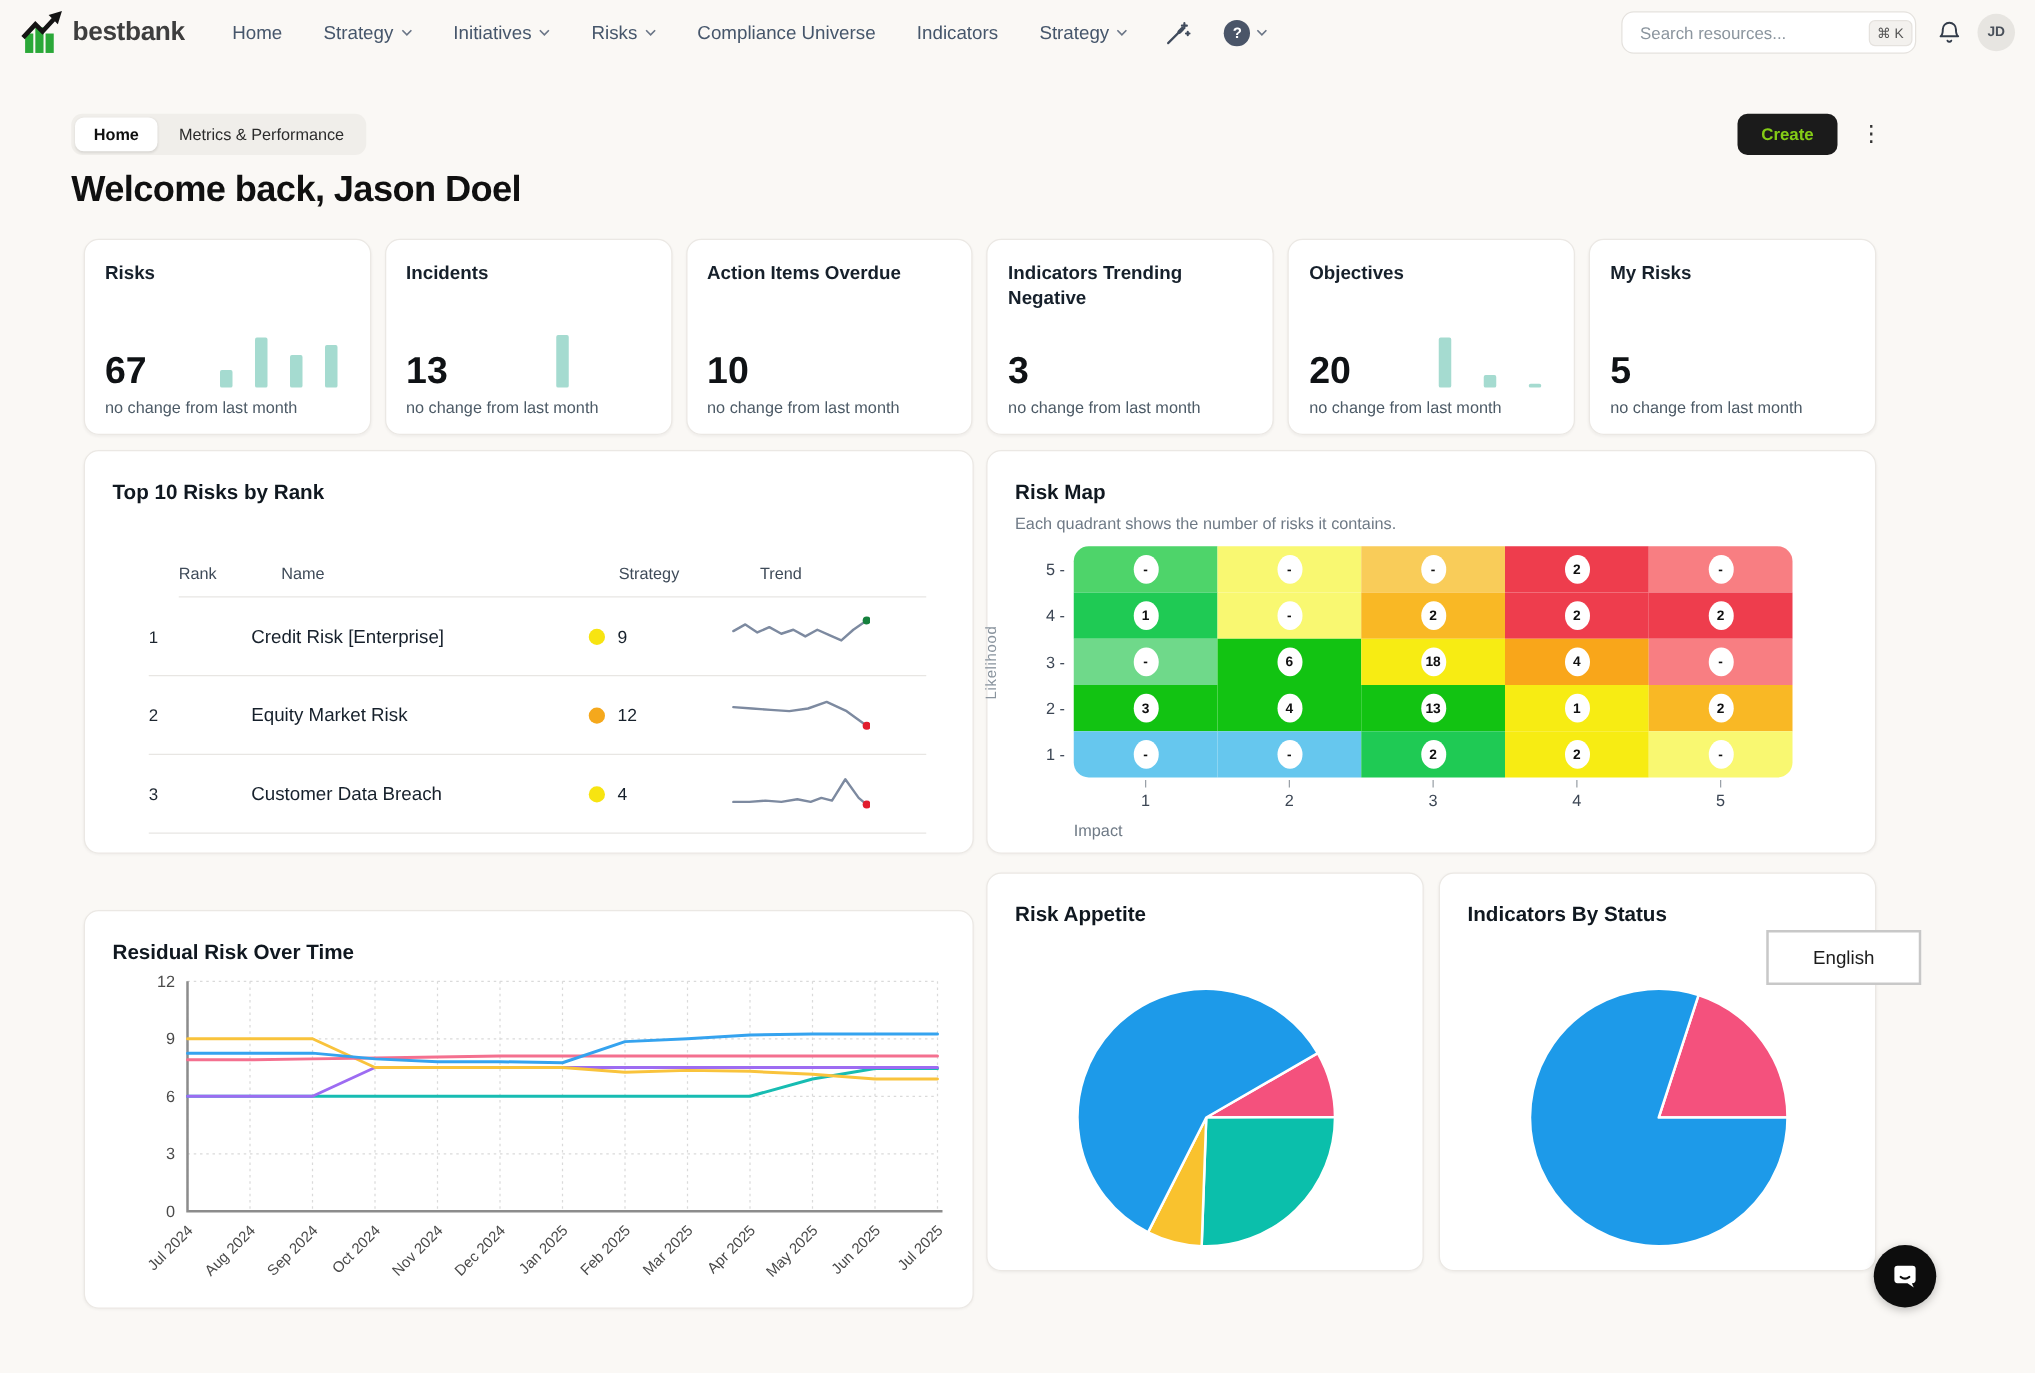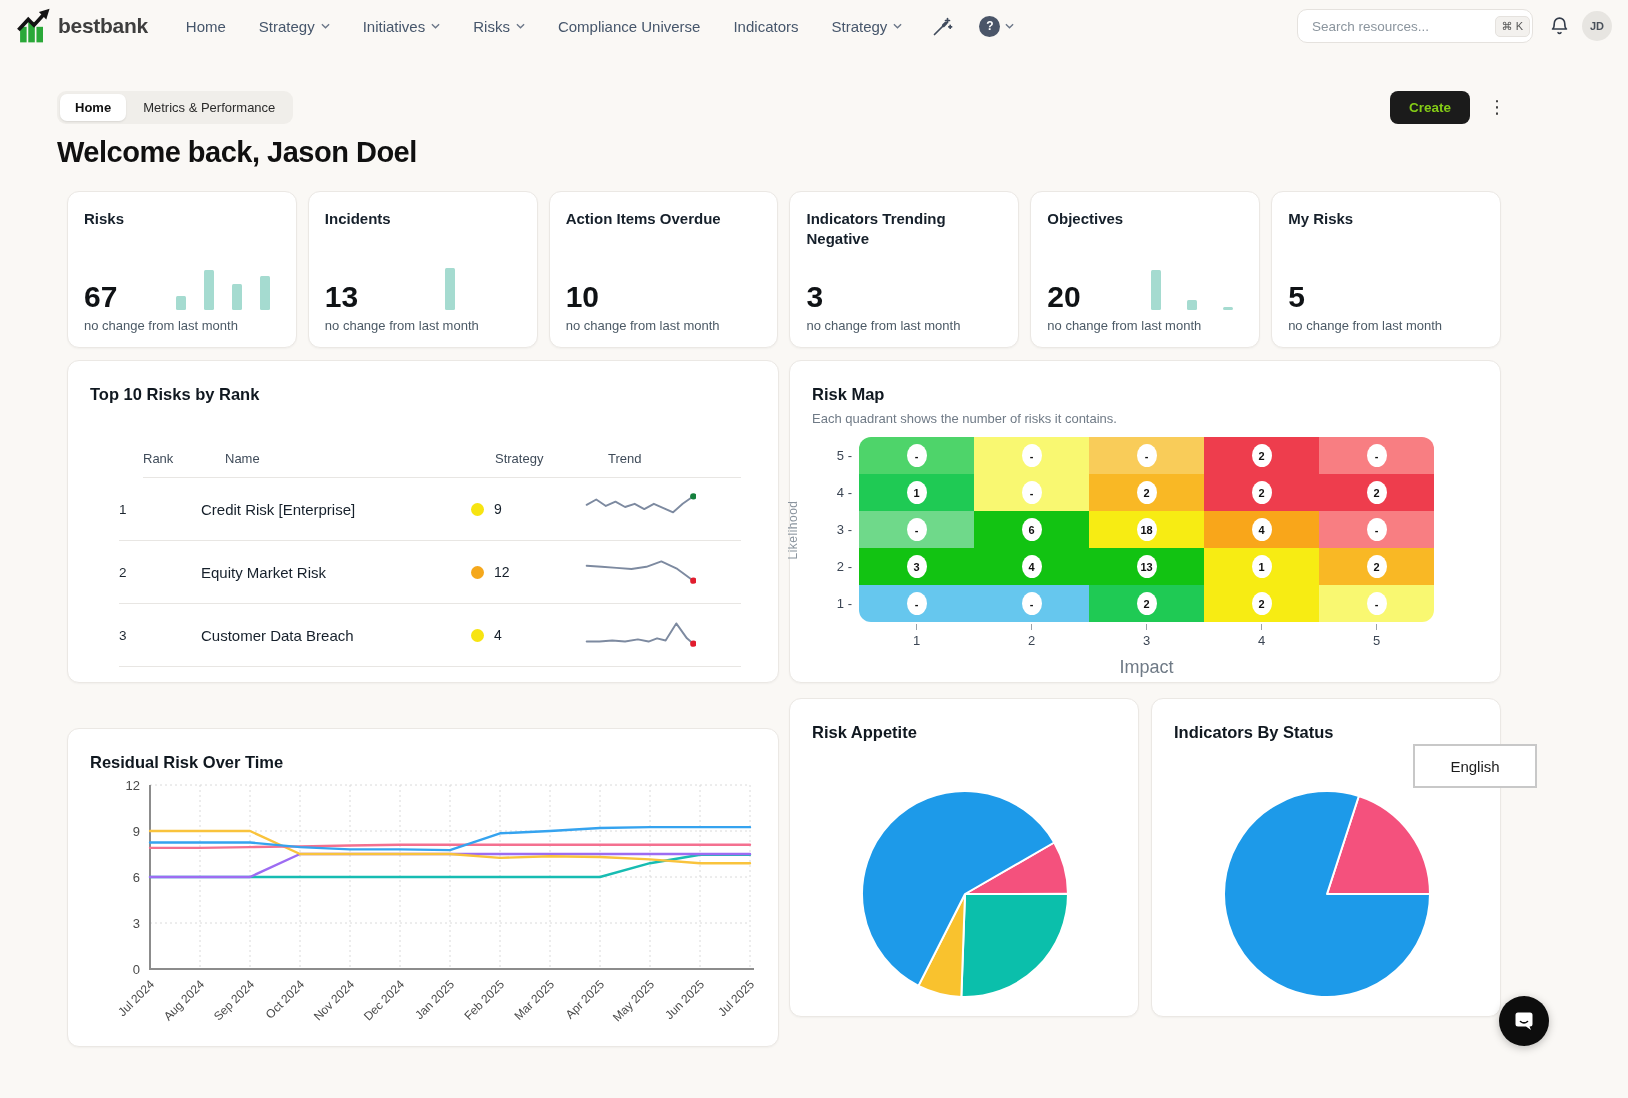--- a/index.html
+++ b/index.html
@@ -64,21 +64,21 @@
 
   .hm-wrap{position:absolute;left:36px;top:76px;}
   .hm-row{display:flex;align-items:stretch;}
   .hm-label{width:26px;display:flex;align-items:center;justify-content:flex-end;padding-right:7px;font-size:13px;color:#3c4654;}
   .hm-cell{width:115px;height:37px;display:flex;align-items:center;justify-content:center;}
   .hm-badge{min-width:20px;height:23px;padding:0 3px;border-radius:50%;background:#fff;display:flex;align-items:center;justify-content:center;font-size:11px;font-weight:700;color:#101010;box-sizing:border-box;}
   .hm-ticks{display:flex;margin-left:33px;margin-top:2px;}
   .hm-tick-col{width:115px;display:flex;flex-direction:column;align-items:center;}
   .hm-tickmark{width:1px;height:6px;background:#9aa1a8;}
   .hm-ticklabel{font-size:13px;color:#3c4654;margin-top:3px;}
-  .hm-xlabel{position:absolute;left:69px;width:575px;text-align:center;top:296px;font-size:18px;color:#6f7a86;}
+  .hm-xlabel{position:absolute;left:69px;width:575px;text-align:left;top:296px;font-size:13px;color:#6f7a86;}
   .hm-ylabel{position:absolute;left:-27px;top:162px;transform:rotate(-90deg);font-size:12px;color:#8a949e;letter-spacing:0.5px;}
 
   
   .card-line{position:absolute;left:67px;top:728px;width:712px;height:319px;}
   .card-pie1{position:absolute;left:789px;top:698px;width:350px;height:319px;}
   .card-pie2{position:absolute;left:1151px;top:698px;width:350px;height:319px;}
 
   .translate-popup{position:absolute;left:1413px;top:744px;width:124px;height:44px;background:#fff;border:2px solid #c8c8c8;display:flex;align-items:center;justify-content:center;font-size:15px;color:#1c1c1c;z-index:20;box-sizing:border-box;}
 
   .chat-fab{position:absolute;left:1499px;top:996px;width:50px;height:50px;border-radius:50%;background:#0d0d0d;display:flex;align-items:center;justify-content:center;cursor:pointer;box-shadow:0 2px 8px rgba(0,0,0,0.25);z-index:30;}

